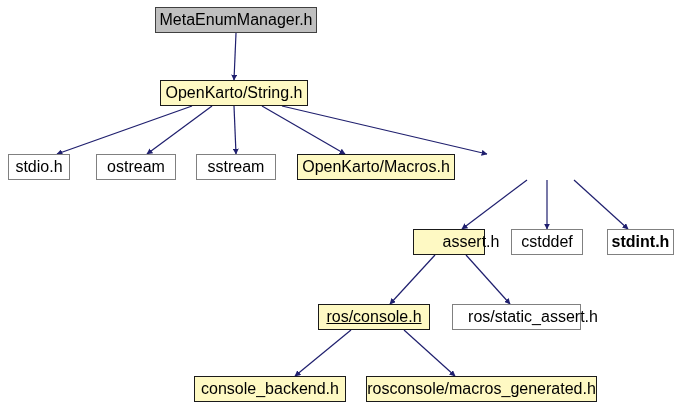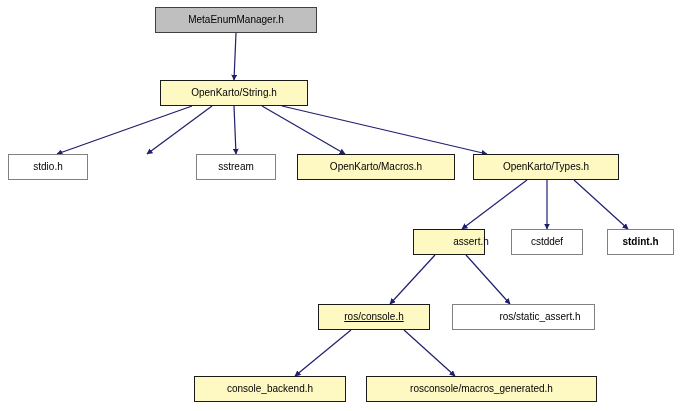--- a/index.html
+++ b/index.html
@@ -23,21 +23,21 @@
     top: 0;
     width: 682px;
     height: 411px;
   }
   .node {
     position: absolute;
     box-sizing: border-box;
     display: flex;
     align-items: center;
     justify-content: center;
-    font-size: 10px;
+    font-size: 16px;
     line-height: 1;
     color: #000000;
     white-space: nowrap;
   }
   .node.root {
     background: #bfbfbf;
     border: 1px solid #404040;
   }
   .node.strong {
     background: #fef9c3;
@@ -74,45 +74,45 @@
         <line x1="404" y1="330" x2="455" y2="376" stroke="#1f1f6e" stroke-width="1.2" marker-end="url(#arrow)"></line>
       </g>
   </svg>
 
   <div class="node root" style="left:155px; top:7px; width:162px; height:26px;">
     <span>MetaEnumManager.h</span>
   </div>
   <div class="node strong" style="left:160px; top:80px; width:148px; height:26px;">
     <span>OpenKarto/String.h</span>
   </div>
-  <div class="node plain" style="left:8px; top:154px; width:80px; height:26px;">
+  <div class="node plain" style="left:8px; top:154px; width:62px; height:26px;">
     <span>stdio.h</span>
+  </div>
+  <div class="node plain" style="left:96px; top:154px; width:80px; height:26px;">
+    <span>ostream</span>
   </div>
   <div class="node plain" style="left:196px; top:154px; width:80px; height:26px;">
     <span>sstream</span>
   </div>
   <div class="node strong" style="left:297px; top:154px; width:158px; height:26px;">
     <span>OpenKarto/Macros.h</span>
-  </div>
-  <div class="node strong" style="left:473px; top:154px; width:146px; height:26px;">
-    <span>OpenKarto/Types.h</span>
   </div>
   <div class="node strong" style="left:413px; top:229px; width:72px; height:26px;padding-left:44px;">
     <span>assert.h</span>
   </div>
   <div class="node plain" style="left:511px; top:229px; width:72px; height:26px;">
     <span>cstddef</span>
   </div>
   <div class="node plain" style="left:607px; top:229px; width:67px; height:26px;font-weight:bold;">
     <span>stdint.h</span>
   </div>
   <div class="node strong" style="left:318px; top:304px; width:112px; height:26px;text-decoration:underline;">
     <span>ros/console.h</span>
   </div>
-  <div class="node plain" style="left:452px; top:304px; width:143px; height:26px;padding-left:33px;">
+  <div class="node plain" style="left:452px; top:304px; width:129px; height:26px;padding-left:33px;">
     <span>ros/static_assert.h</span>
   </div>
   <div class="node strong" style="left:366px; top:376px; width:231px; height:26px;">
     <span>rosconsole/macros_generated.h</span>
   </div>
   <div class="node strong" style="left:194px; top:376px; width:152px; height:26px;">
     <span>console_backend.h</span>
   </div>
 </div>
 

